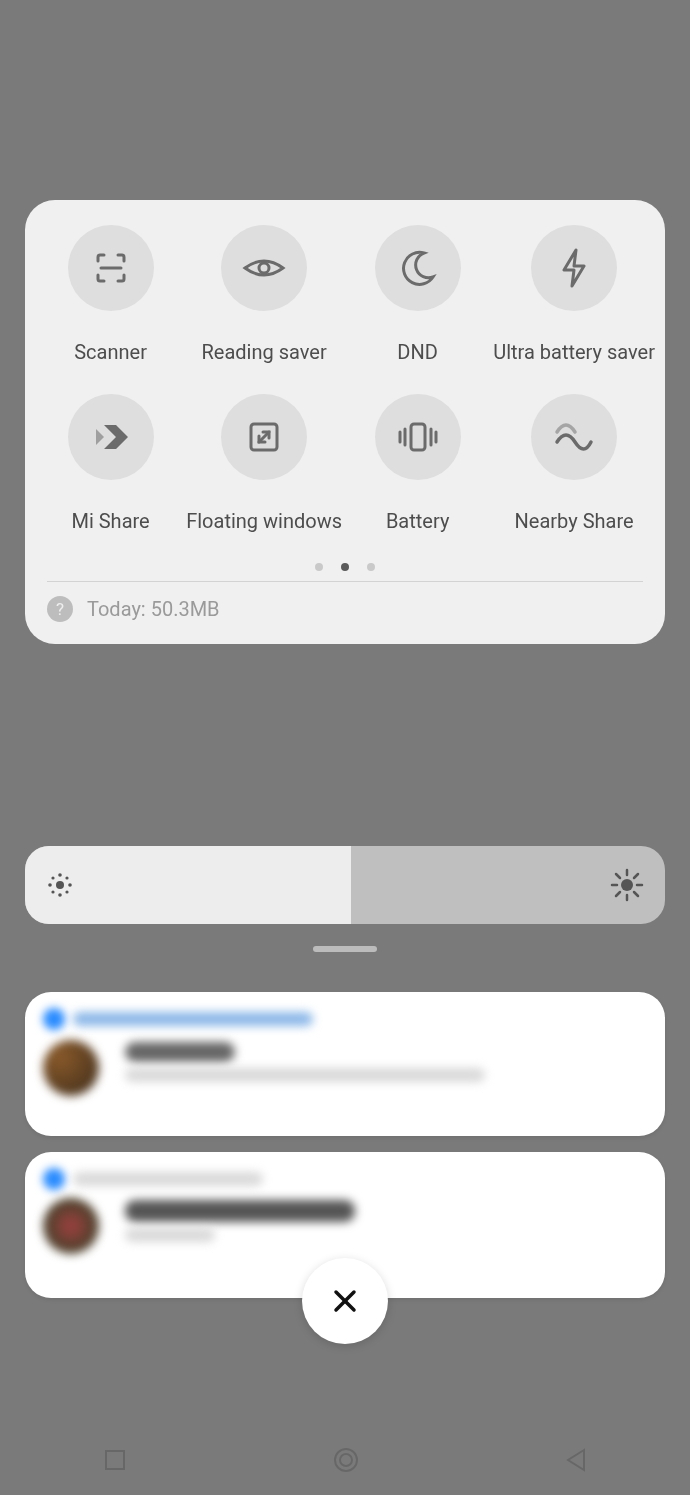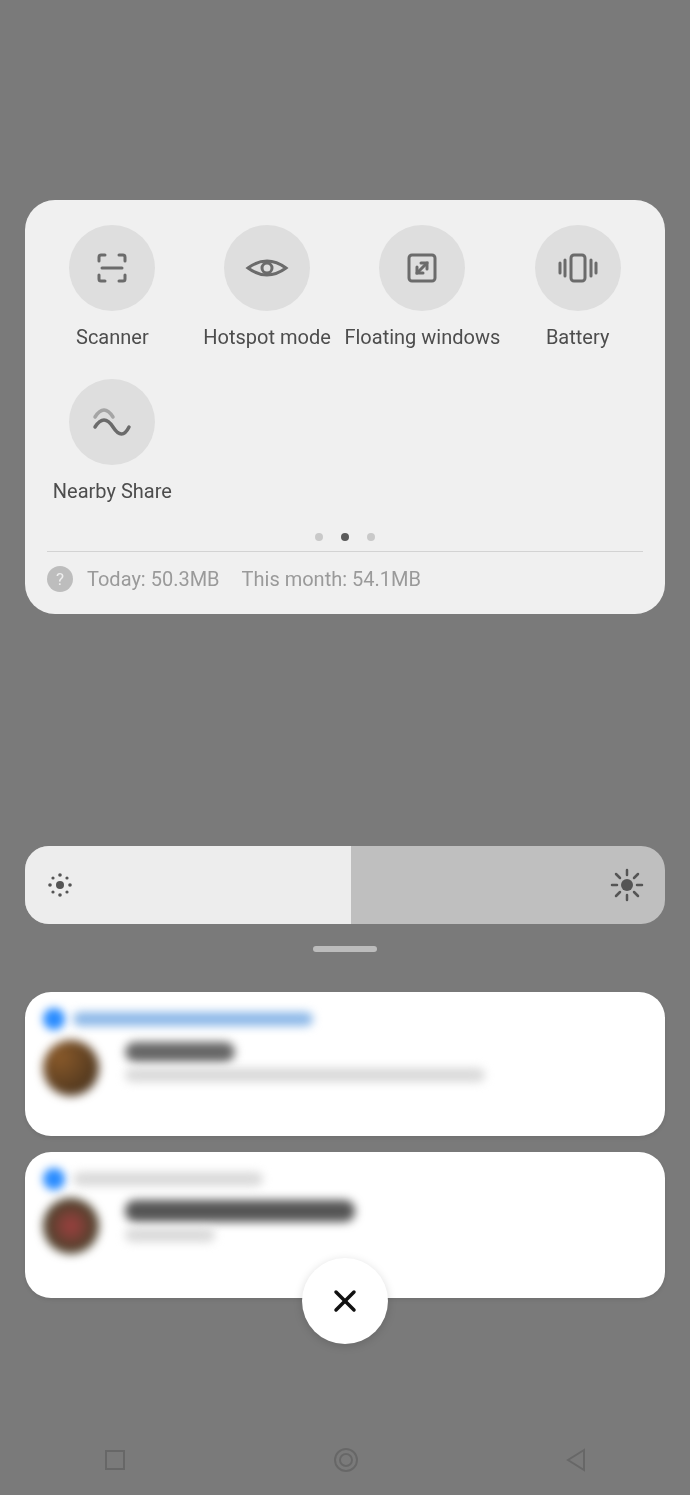--- a/index.html
+++ b/index.html
@@ -39,21 +39,21 @@
     width: 86px;
     height: 86px;
     background: #dedede;
     border-radius: 50%;
     display: flex;
     align-items: center;
     justify-content: center;
     color: #6b6b6b;
   }
   .tile-label {
-    margin-top: 14px;
+    margin-top: 29px;
     font-size: 20px;
     color: #4d4d4d;
     text-align: right;
     white-space: nowrap;
   }
   .highlight {
     position: absolute;
     border: 5px solid #e20000;
     top: -18px;
     left: -2px;
@@ -211,28 +211,53 @@
       <div class="tile-label">Scanner</div>
     </div>
 
     <div class="tile">
       <div class="circle">
         <svg width="46" height="46" viewBox="0 0 46 46" fill="none" stroke="currentColor" stroke-width="3">
           <path d="M4 23 Q23 9 42 23 Q23 37 4 23 Z"></path>
             <circle cx="23" cy="23" r="5"></circle>
         </svg>
       </div>
-      <div class="tile-label">Hotspot mode</div>
-    </div>
-
-
-
-
-
-
+      <div class="tile-label">Reading saver</div>
+    </div>
+
+
+    <div class="tile">
+      <div class="circle">
+        <svg width="42" height="42" viewBox="0 0 42 42" fill="none" stroke="currentColor" stroke-width="3">
+          <path d="M27 6 A16 16 0 1 0 36 30 A12 12 0 0 1 27 6 Z"></path>
+        </svg>
+      </div>
+      <div class="tile-label">DND</div>
+    </div>
+
+
+    <div class="tile">
+      <div class="circle">
+        <svg width="36" height="44" viewBox="0 0 36 44" fill="none" stroke="currentColor" stroke-width="3" stroke-linejoin="round">
+          <path d="M20 4 L8 24 H18 L16 40 L28 20 H18 Z"></path>
+        </svg>
+      </div>
+      <div class="tile-label">Ultra battery saver</div>
+    </div>
+
+
+    <div class="tile">
+      <div class="circle">
+        <svg width="42" height="36" viewBox="0 0 42 36" fill="currentColor">
+          <path d="M14 6 L26 6 L38 18 L26 30 L14 30 L26 18 Z"></path>
+          <path d="M6 10 L14 18 L6 26 Z" opacity="0.55"></path>
+        </svg>
+      </div>
+      <div class="tile-label">Mi Share</div>
+    </div>
 
     <div class="tile">
       <div class="circle">
         <svg width="38" height="38" viewBox="0 0 38 38" fill="none" stroke="currentColor" stroke-width="3" stroke-linecap="round">
           <rect x="6" y="6" width="26" height="26" rx="3"></rect>
           <path d="M14 24 L24 14"></path>
             <path d="M14 18 V24 H20"></path>
             <path d="M24 20 V14 H18"></path>
         </svg>
       </div>
@@ -271,21 +296,20 @@
     <div class="dot"></div>
   </div>
 
   <div class="divider"></div>
 
   <div class="datarow">
     <div class="help-circle">
         <span>?</span>
       </div>
     <span>Today: 50.3MB</span>
-    <span style="margin-left:8px;">This month: 54.1MB</span>
   </div>
 </div>
 
 <div class="brightness">
   <div class="brightness-fill"></div>
   <span class="sun-low">
     <svg width="30" height="30" viewBox="0 0 30 30" fill="currentColor">
       <circle cx="15" cy="15" r="4"></circle>
       <circle cx="15" cy="5" r="1.8"></circle>
         <circle cx="15" cy="25" r="1.8"></circle>

